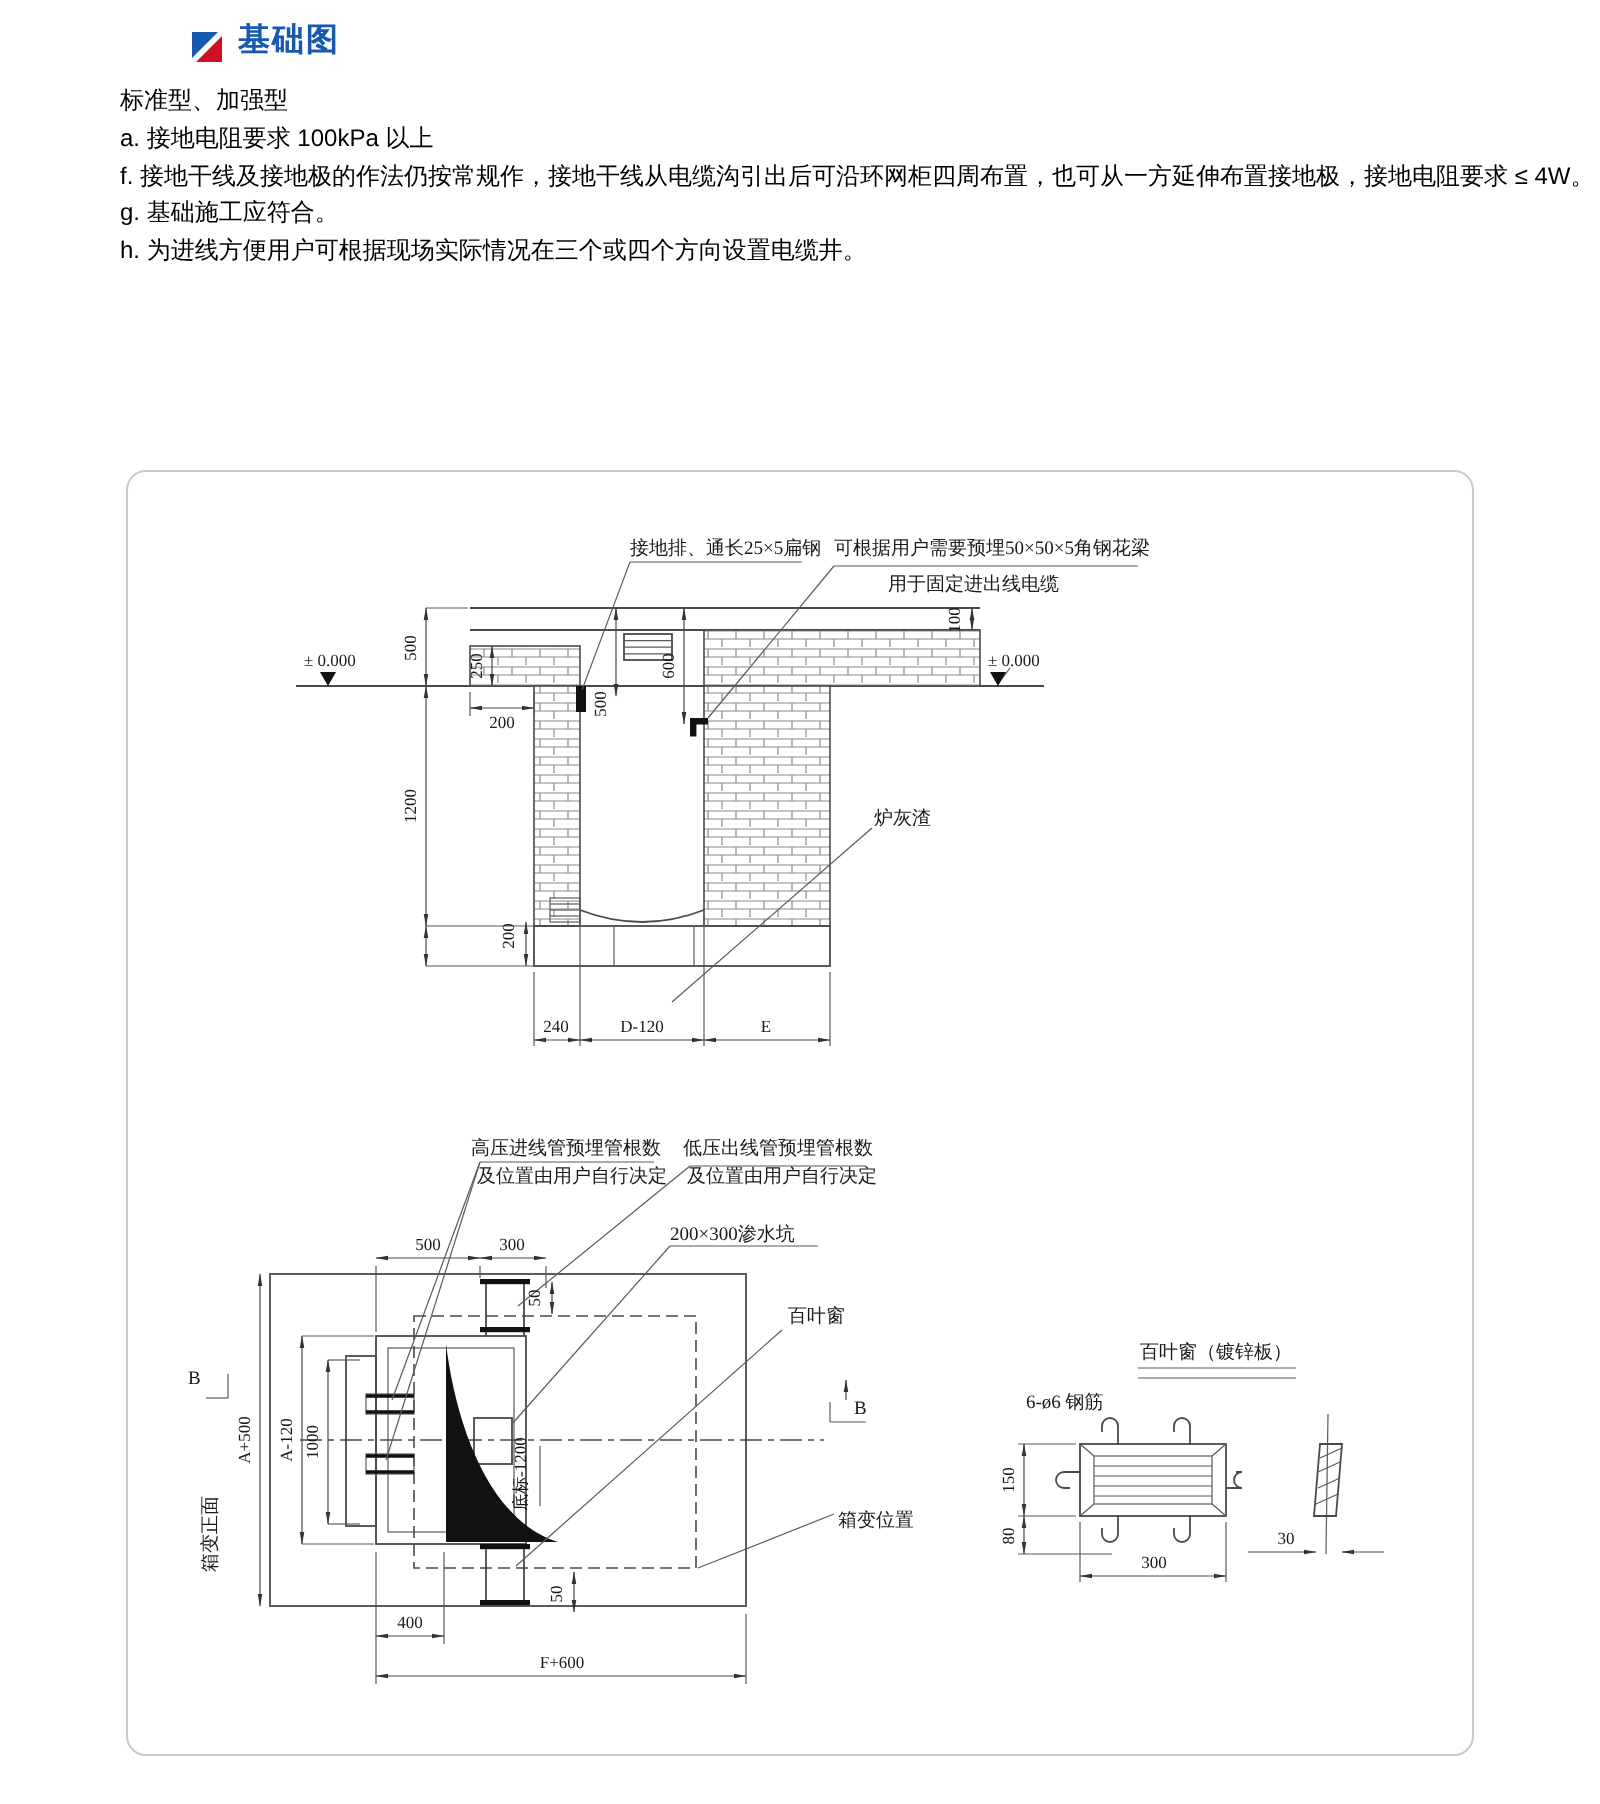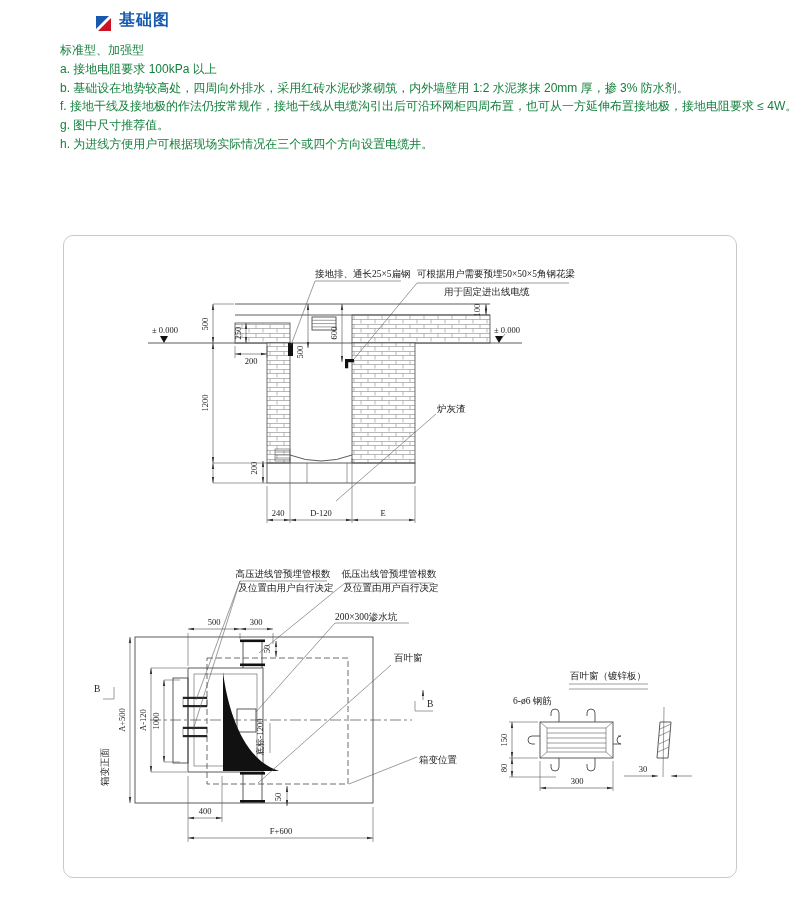--- a/index.html
+++ b/index.html
@@ -8,21 +8,21 @@
 
   .hdr{position:absolute;left:60px;top:9px;height:22px;display:flex;align-items:flex-end;margin-left:36px;}
   .hdr-icon{width:15px;height:15px;position:relative;margin-right:8px;}
   .hdr-icon .t1{position:absolute;left:0;top:0;width:0;height:0;
     border-top:13px solid #1659ae;border-right:13px solid transparent;}
   .hdr-icon .t2{position:absolute;right:0;bottom:0;width:0;height:0;
     border-bottom:13px solid #cf1126;border-left:13px solid transparent;}
   .hdr-title{color:#1659ae;font-size:16px;font-weight:bold;letter-spacing:1px;}
 
   .notes{position:absolute;left:60px;top:41px;width:700px;}
-  .note{font-size:12px;color:#15803d;line-height:18.8px;white-space:nowrap;}
+  .note{font-size:12px;color:#000000;line-height:18.8px;white-space:nowrap;}
 
   .canvas{position:absolute;left:63px;top:235px;width:674px;height:643px;
     border:1px solid #c9c9c9;border-radius:10px;box-sizing:border-box;background:#fff;}
   .canvas svg{position:absolute;left:0;top:0;}
 
   .ln{stroke:#4a4a4a;stroke-width:0.9;fill:none;}
   .thin{stroke:#5a5a5a;stroke-width:0.6;fill:none;}
   .dim{stroke:#4a4a4a;stroke-width:0.6;fill:none;}
   .dash{stroke:#4a4a4a;stroke-width:0.8;fill:none;stroke-dasharray:6 3;}
   .cl{stroke:#4a4a4a;stroke-width:0.7;fill:none;stroke-dasharray:11 3 3 3;}
@@ -40,23 +40,22 @@
   <div class="hdr-icon">
     <div class="t1"></div>
     <div class="t2"></div>
   </div>
   <div class="hdr-title">基础图</div>
 </div>
 
 <div class="notes">
   <div class="note">标准型、加强型</div>
   <div class="note">a. 接地电阻要求 100kPa 以上</div>
-  <div class="note">b. 基础设在地势较高处，四周向外排水，采用红砖水泥砂浆砌筑，内外墙壁用 1:2 水泥浆抹 20mm 厚，掺 3% 防水剂。</div>
   <div class="note">f. 接地干线及接地极的作法仍按常规作，接地干线从电缆沟引出后可沿环网柜四周布置，也可从一方延伸布置接地极，接地电阻要求 ≤ 4W。</div>
-  <div class="note">g. 图中尺寸推荐值。</div>
+  <div class="note">g. 基础施工应符合。</div>
   <div class="note">h. 为进线方便用户可根据现场实际情况在三个或四个方向设置电缆井。</div>
 </div>
 
 <div class="canvas">
 <svg width="672" height="641" viewBox="64 236 672 641" xmlns="http://www.w3.org/2000/svg">
   <defs>
     <pattern id="brick" width="14" height="9" patternUnits="userSpaceOnUse">
       <rect width="14" height="9" fill="#ffffff"></rect>
       <path d="M0,0.5 H14 M0,4.5 H14 M4,0.5 V4.5 M11,4.5 V8.5" stroke="#8a8a8a" stroke-width="0.6" fill="none"></path>
     </pattern>

